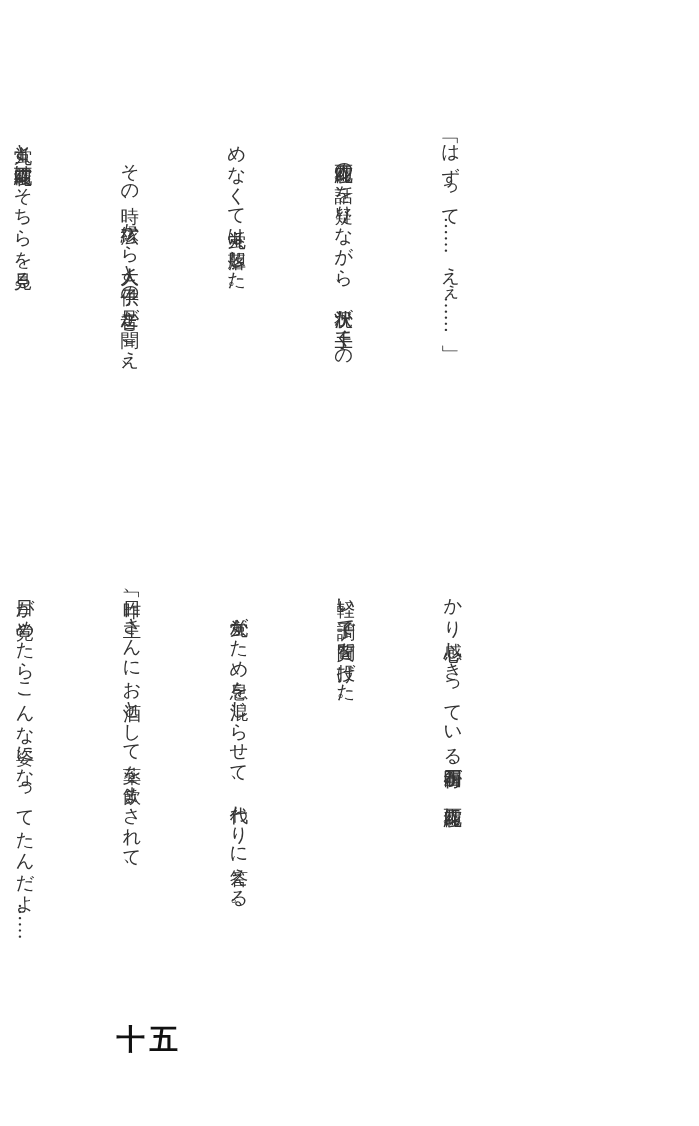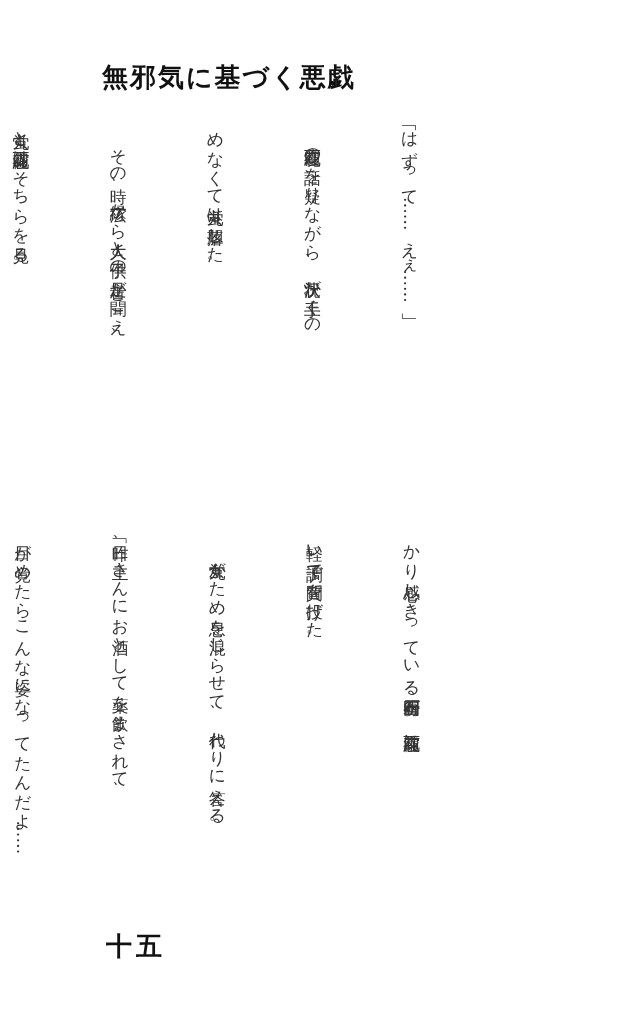--- a/index.html
+++ b/index.html
@@ -72,21 +72,20 @@
       line-height: 32px;
       white-space: nowrap;
       text-align: center;
     }
   </style>
 </head>
 <body>
 
 <div class="page">
 
-  <div class="chapter-title">無邪気に基づく悪戯</div>
 
   <div class="text-block block-top">
     <span class="text-line">「はずって……えぇ……」</span>
     <span class="text-line">　花霞紅雨の話を疑りながら、状況が上手くの</span>
     <span class="text-line">めなくて蛍丸は落胆した。</span>
     <span class="text-line">　その時、広縁から大人と子供の足音が聞こえ、</span>
     <span class="text-line">蛍丸と花霞紅雨はそちらを見る。</span>
     
     
     

